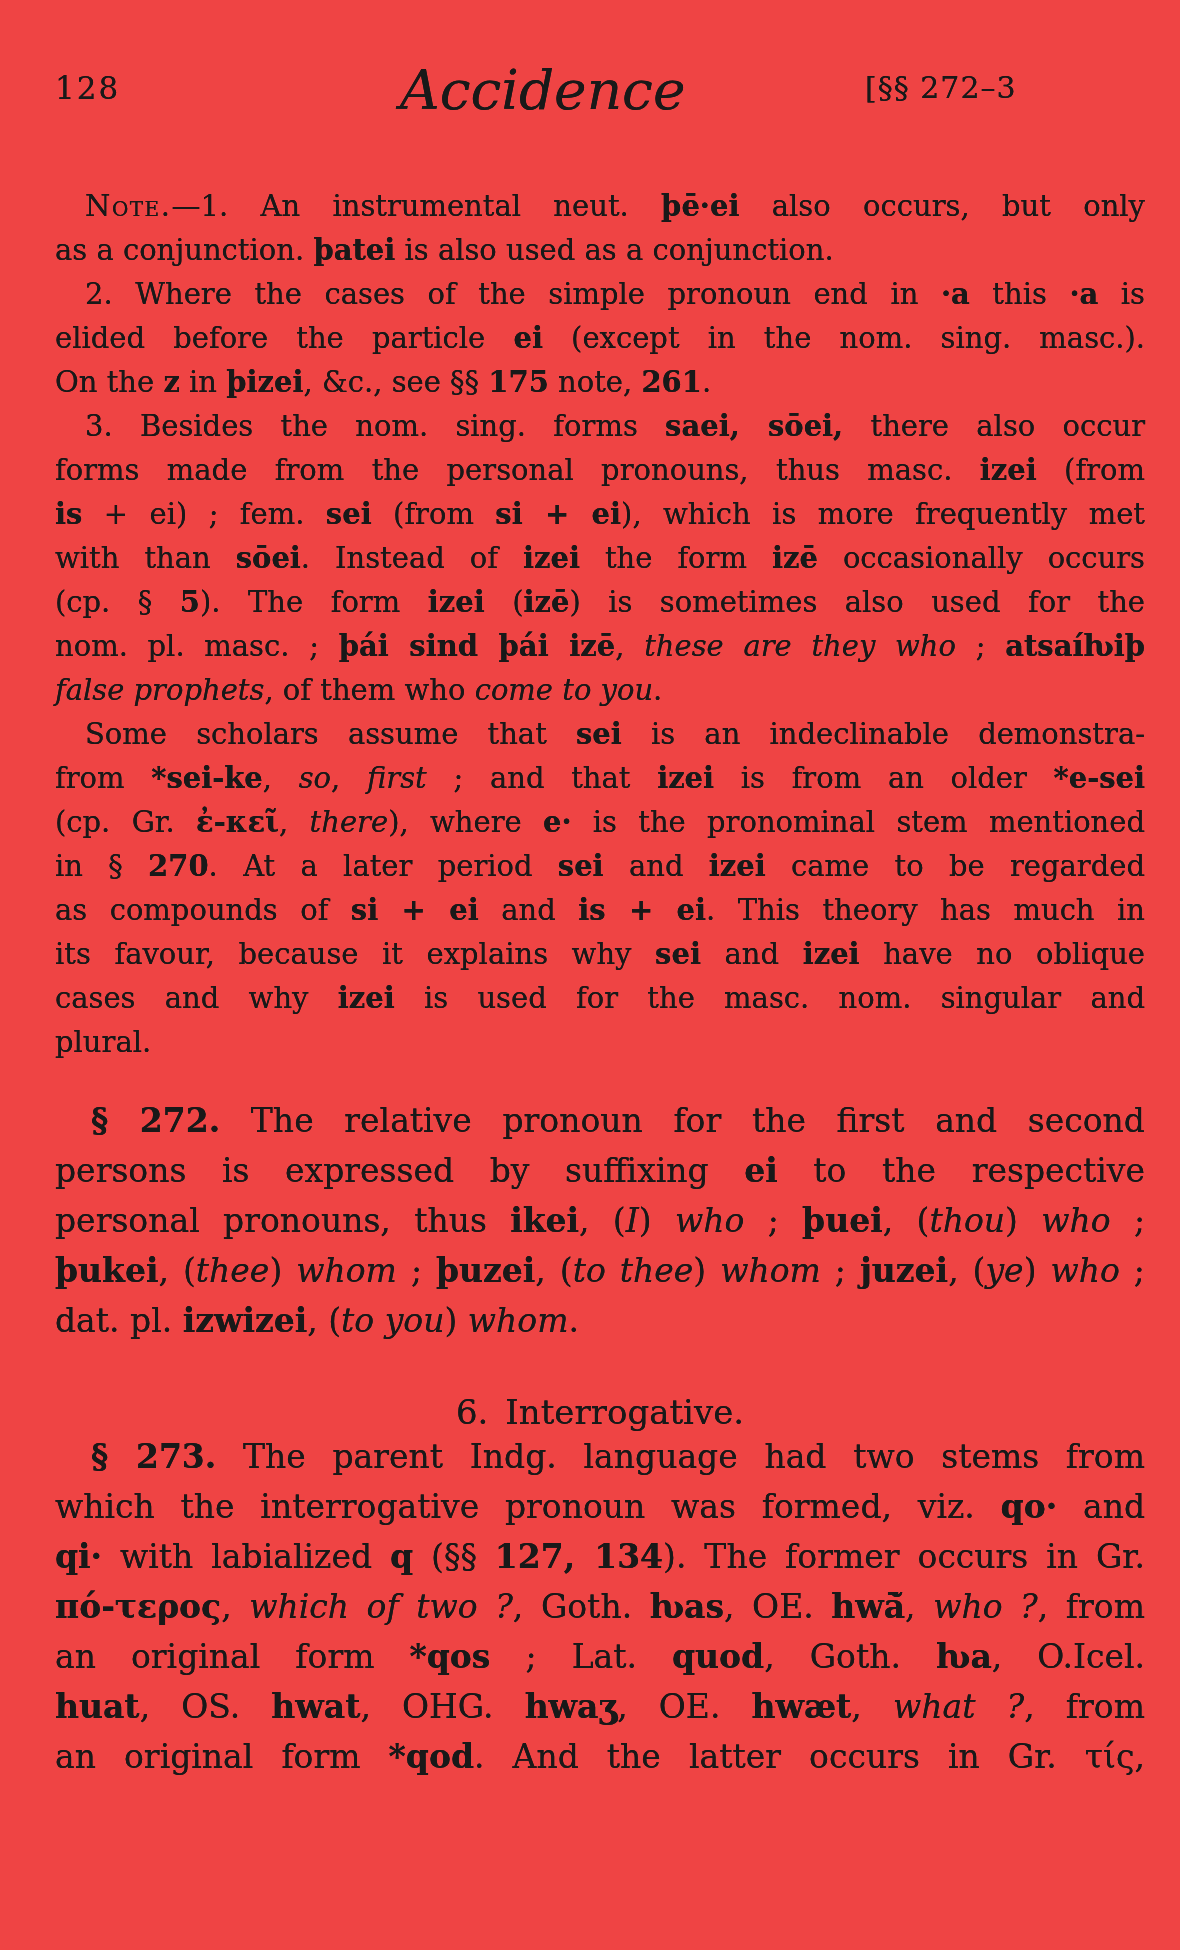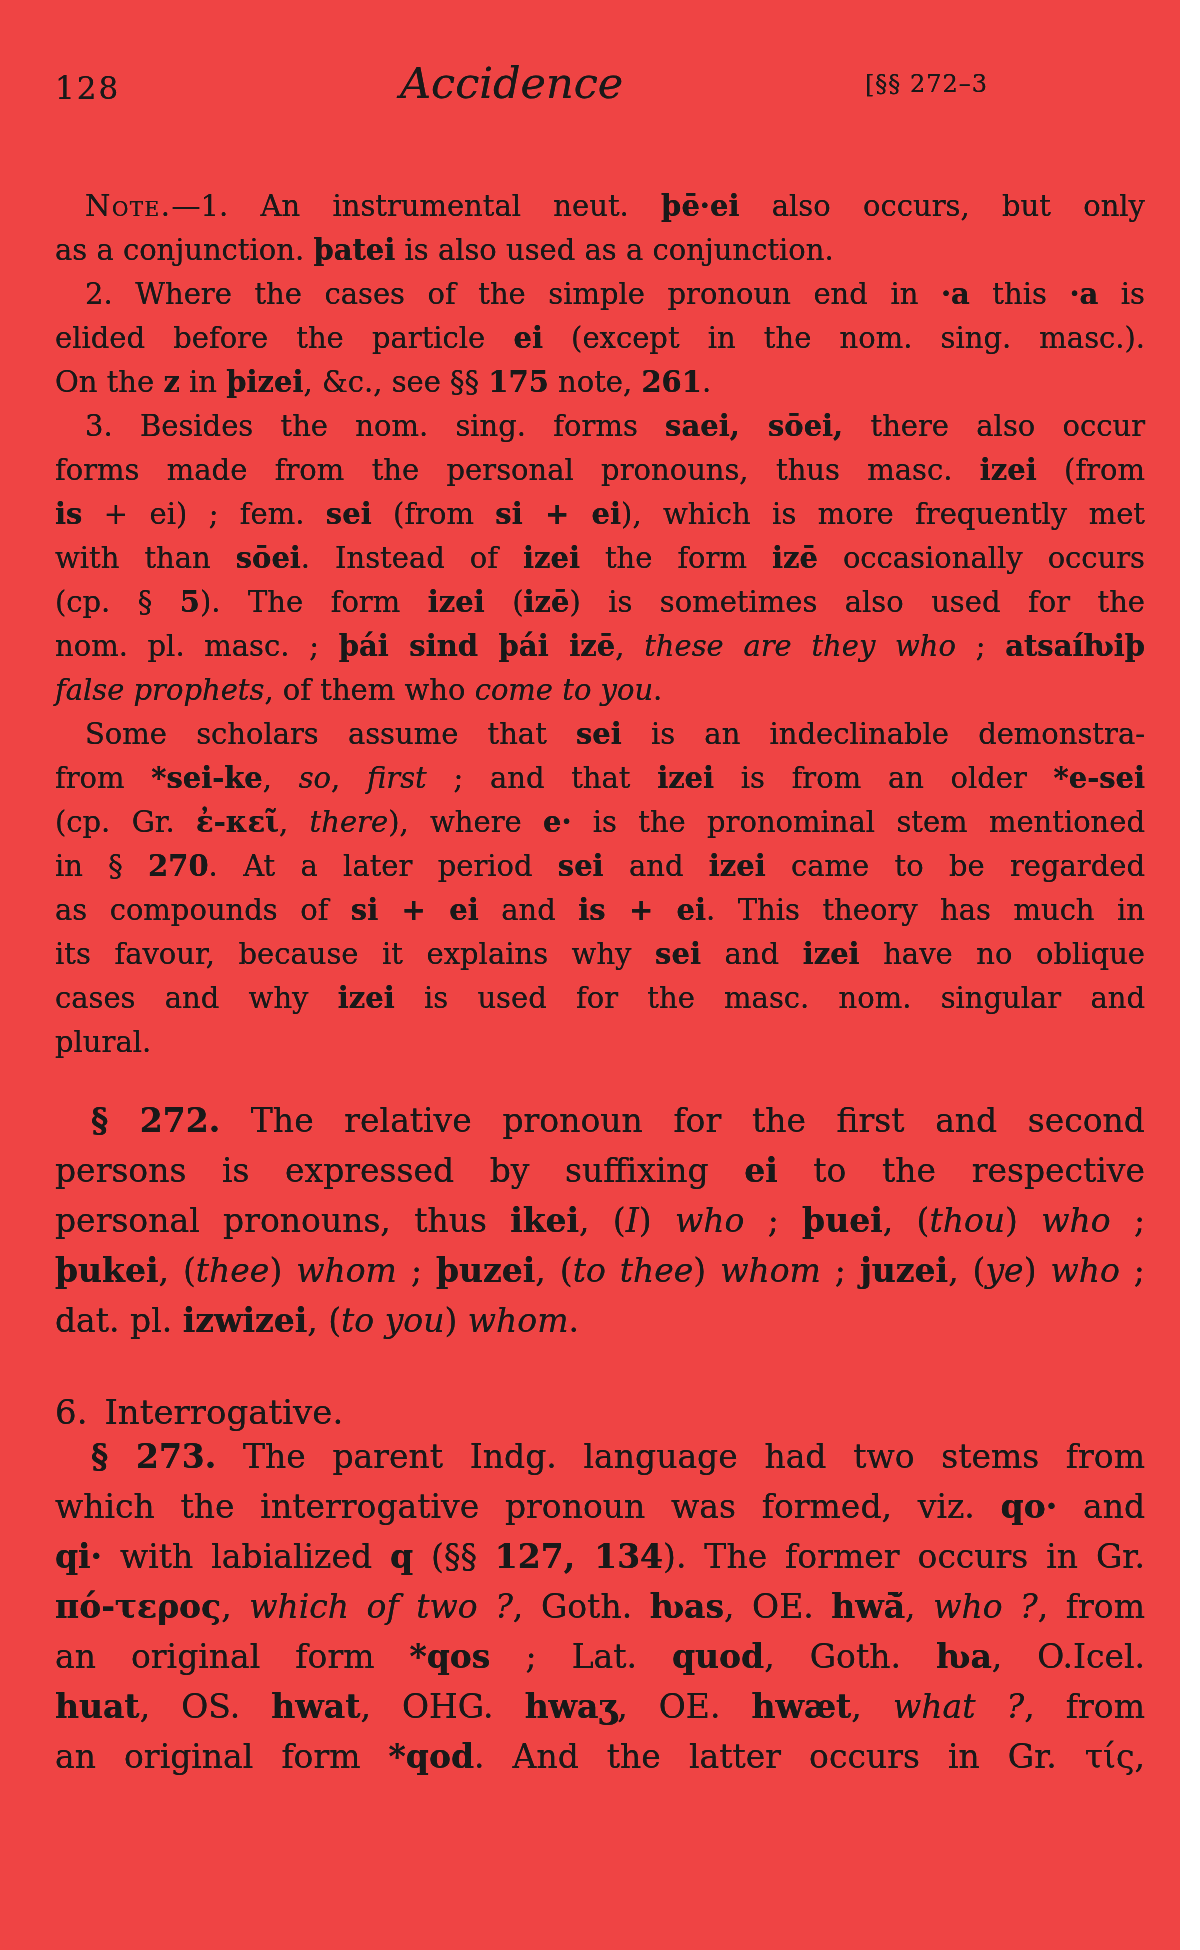--- a/index.html
+++ b/index.html
@@ -19,34 +19,35 @@
     width: 1090px;
   }
   
   .header { position: relative; height: 118px; }
   .pageno {
     position: absolute; left: 0; top: 70px;
     font-size: 31px; letter-spacing: 2px;
   }
   .runtitle {
     position: absolute; left: 345px; top: 58px;
-    font-size: 43px; font-style: italic;
+    font-size: 55px; font-style: italic;
   }
   .secref {
     position: absolute; left: 810px; top: 70px;
-    font-size: 24px; letter-spacing: 1px;
+    font-size: 30px; letter-spacing: 1px;
   }
   
   .text { text-shadow: 0 0 0.6px currentColor; }
   .note   { font-size: 29px; line-height: 44px; margin-top: 66px; }
   .bodytxt { font-size: 33px; line-height: 50px; }
   .s272 { margin-top: 32px; }
   .subhead {
     margin: 46px 0 0 0;
     font-size: 34px; font-weight: normal;
+    text-align: center;
     text-shadow: 0 0 0.6px currentColor;
   }
   .s273 { }
   
   .line {
     text-align: justify;
     text-align-last: justify;
     -moz-text-align-last: justify;
   }
   .line.last { text-align-last: left; -moz-text-align-last: left; }

